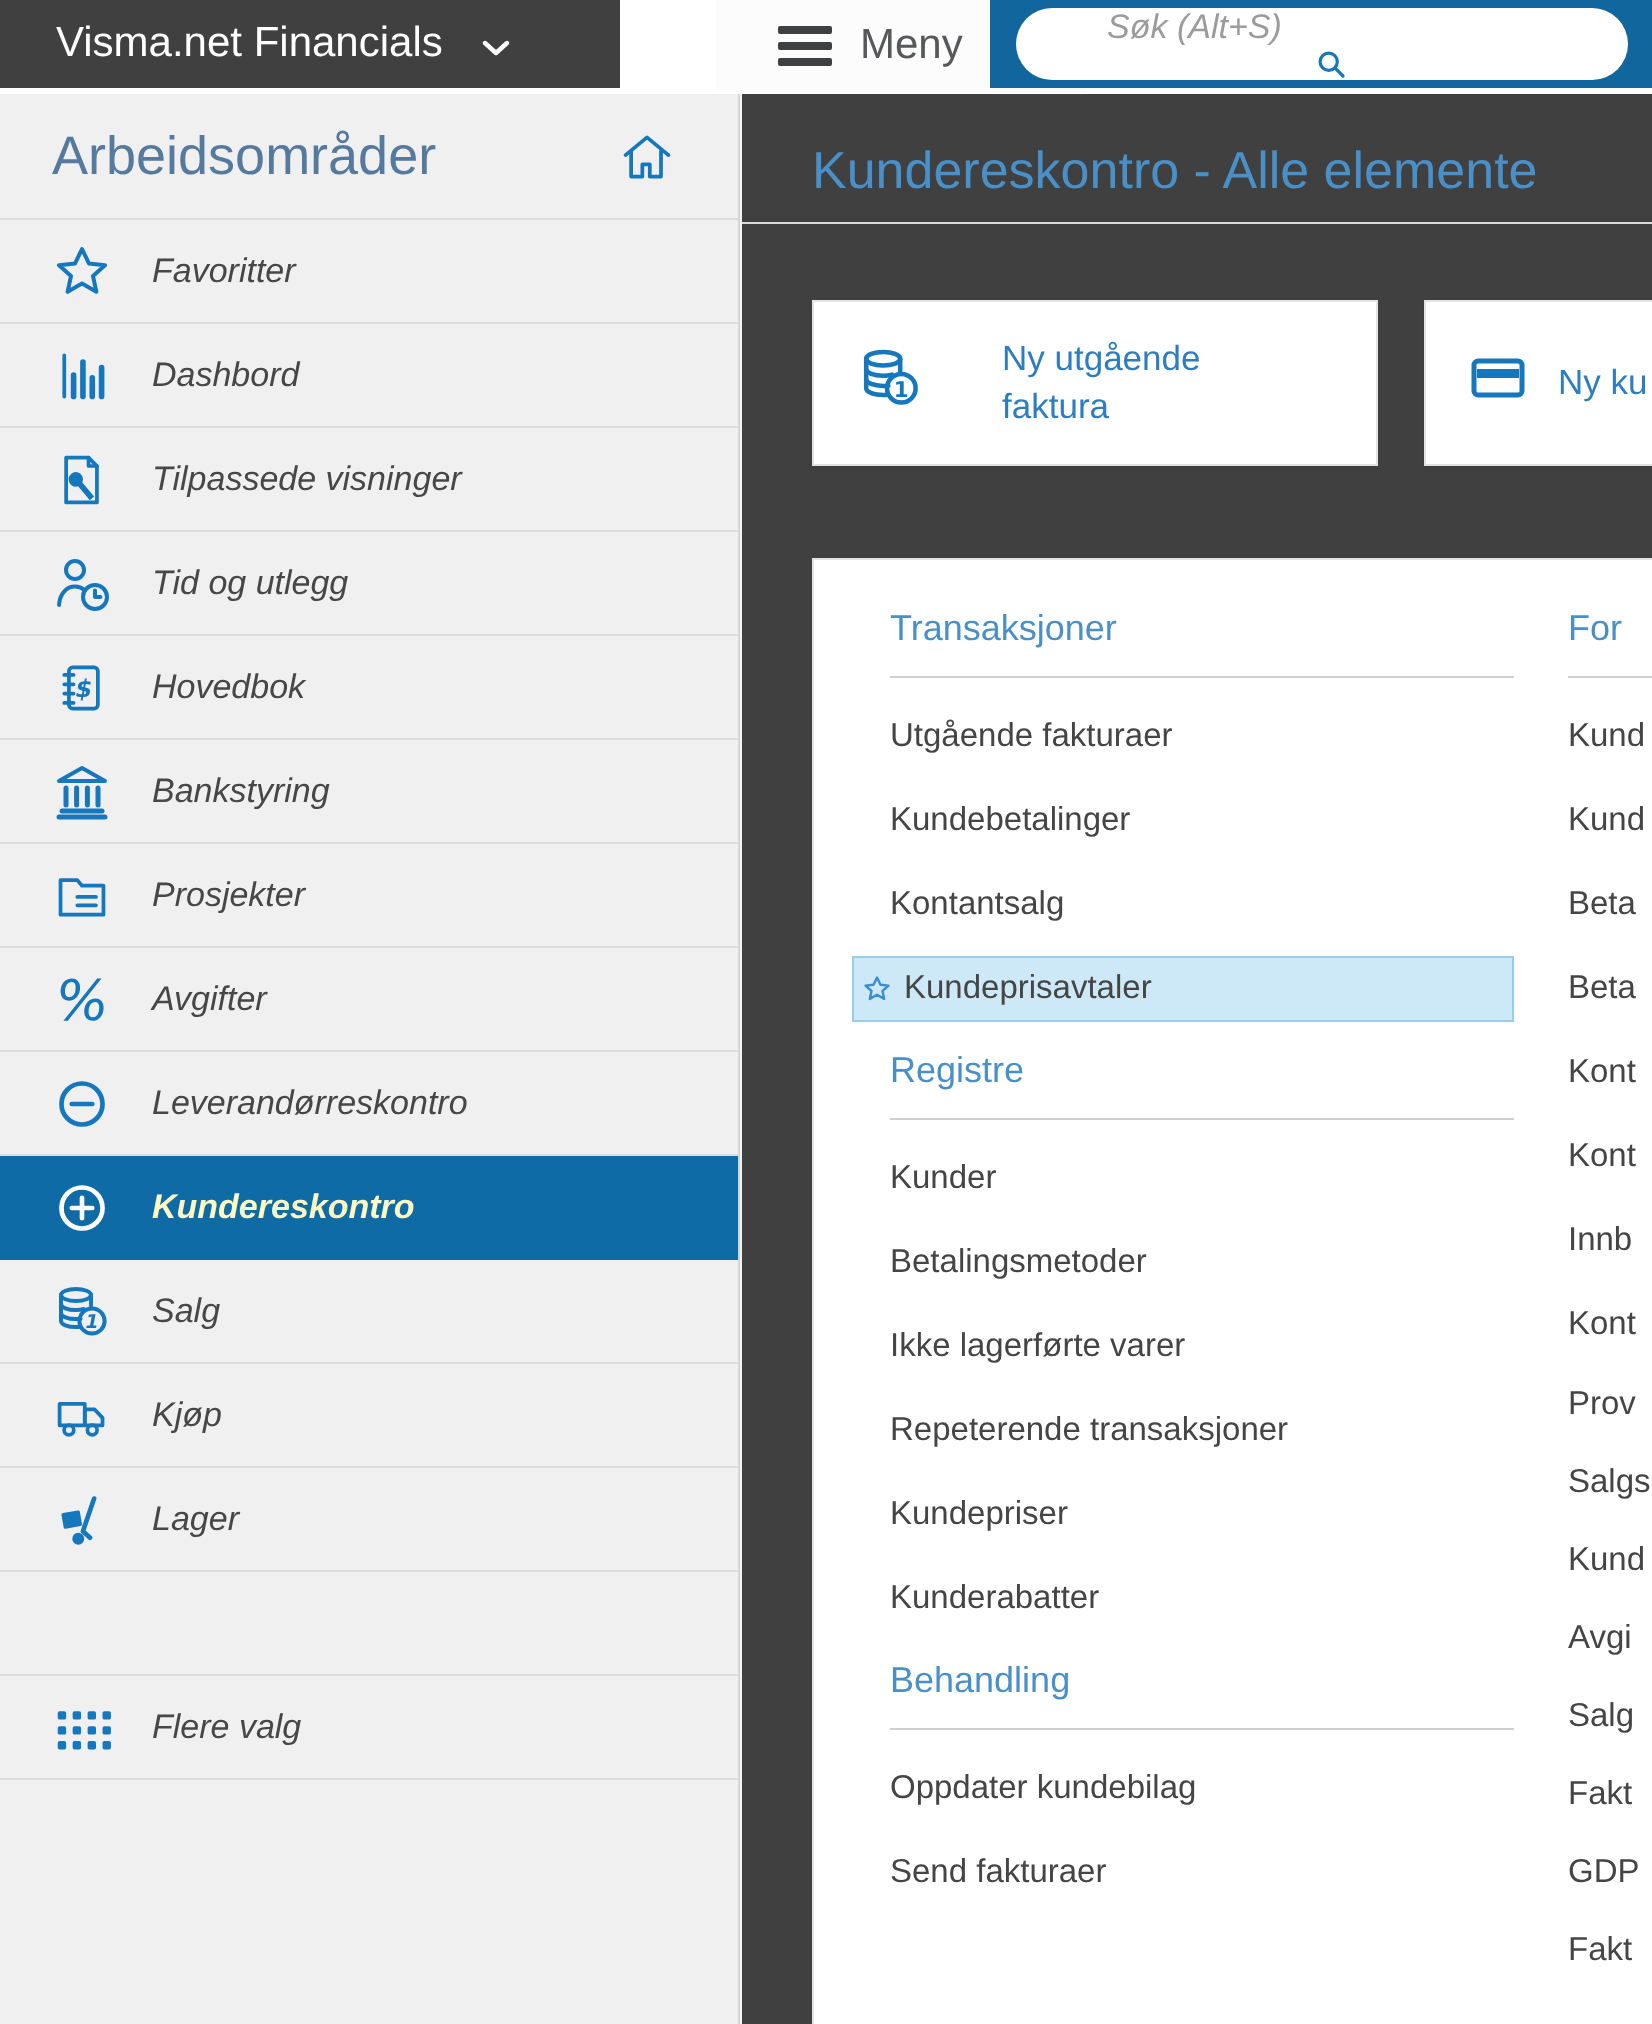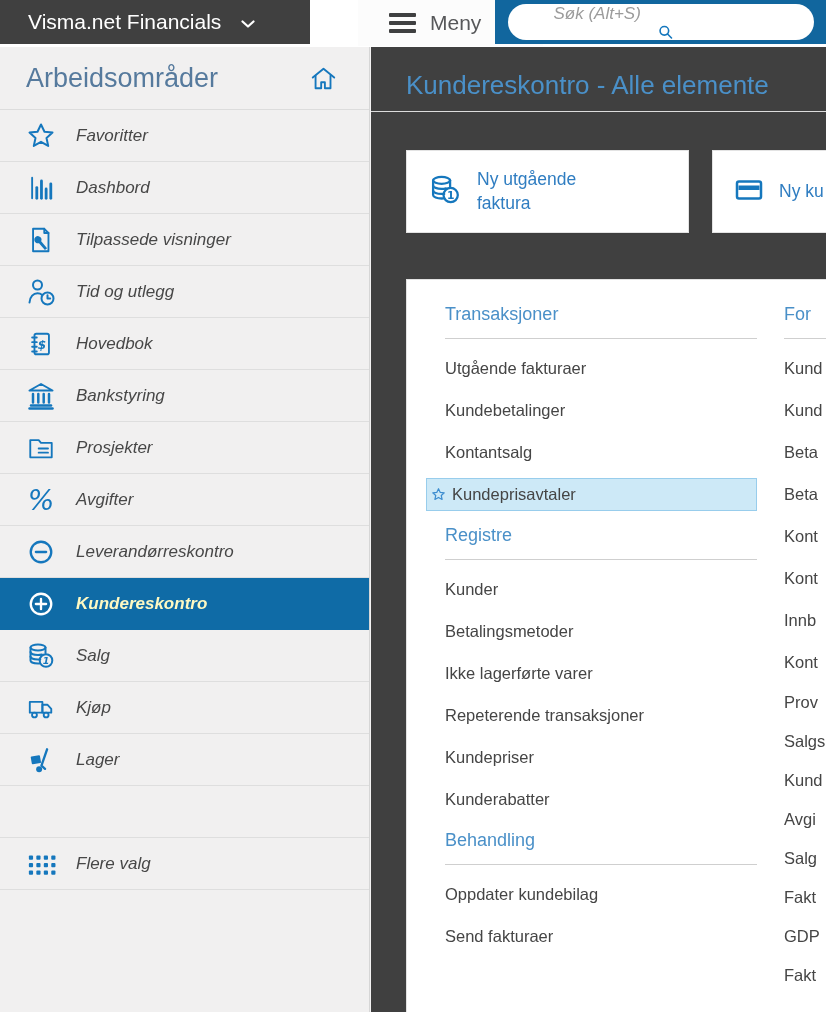--- a/index.html
+++ b/index.html
@@ -42,21 +42,21 @@
   
   .main { position:absolute; left:371px; top:47px; width:455px; height:965px; overflow:hidden; background:#404040; }
   .page-title { position:absolute; left:35px; top:23px; font-size:26px; font-weight:400;
     color:#4a90c8; white-space:nowrap; }
   .title-divider { position:absolute; left:0; top:64px; width:455px; height:1px; background:#dcdcdc; }
   .card { position:absolute; top:103px; width:283px; height:83px; background:#fff;
     border:1px solid #e3e3e3; box-shadow:0 1px 2px rgba(0,0,0,0.05);
     display:flex; align-items:center; gap:15px; padding-left:21px; cursor:pointer; }
   .card1 { left:35px; } .card2 { left:341px; }
   .card-label { color:#2f7dc1; font-size:17.5px; line-height:1.35; }
-  .card1 .card-label { width:128px; }
+  .card1 .card-label { width:128px;margin-left:24px; }
   .card2 .card-label { white-space:nowrap; }
 
   .panel { position:absolute; left:35px; top:232px; width:600px; height:880px;
     background:#ffffff; border:1px solid #e2e2e2; }
   .col { position:absolute; top:0; }
   .col-left { left:38px; width:312px; }
   .col-right { left:377px; width:250px; }
   h2.sec { font-size:18px; font-weight:400; color:#4a90c8; margin-top:10px;
     padding-bottom:13px; border-bottom:1px solid #cfcfcf; }
   h2.sec.first { margin-top:24px; }

